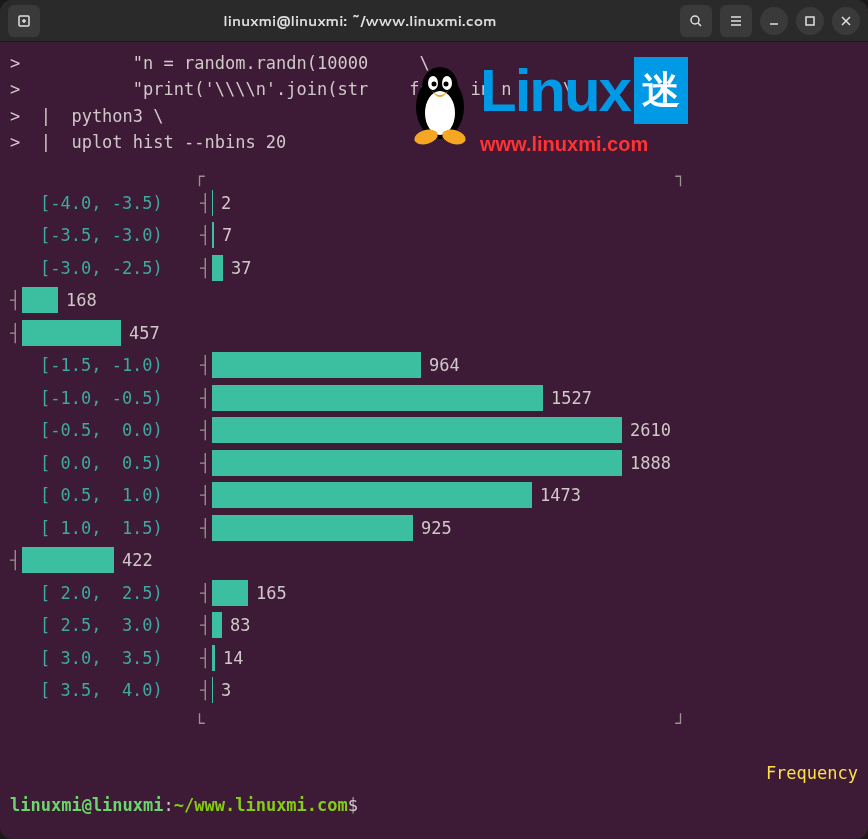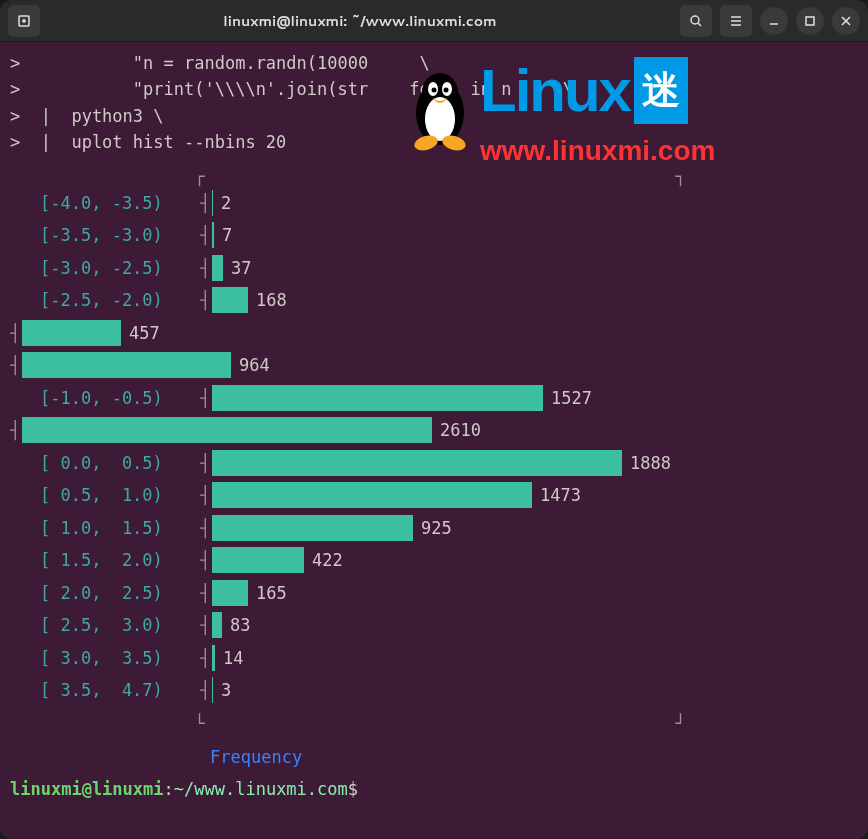--- a/index.html
+++ b/index.html
@@ -100,45 +100,45 @@
     }
     .hist-bar {
       height: 26px;
       background: #3cbfa0;
       margin-right: 8px;
     }
     .hist-value {
       color: #d0c8c8;
     }
     .x-label {
-      color: #3b82f6;
-      text-align: left;
-      margin-top: 8px;
+      color: #fde047;
+      text-align: right;
+      margin-top: 24px;
       padding-left: 200px;
     }
     .prompt-line {
       margin-top: 6px;
       white-space: pre;
     }
     .p-user { color: #6bd66b; font-weight: bold; }
     .p-sep { color: #d0c8c8; }
-    .p-path { color: #86efac; font-weight: normal; }
+    .p-path { color: #84cc16; font-weight: bold; }
     .watermark {
       position: absolute;
       top: 2px;
       left: 400px;
       pointer-events: none;
       z-index: 10;
     }
     .wm-logo { display: flex; align-items: center; }
     .wm-penguin { width: 80px; height: 90px; }
     .wm-text { font-family: Arial, sans-serif; }
     .wm-linux { font-size: 60px; font-weight: 900; color: #0099e5; letter-spacing: -2px; }
     .wm-mi { font-size: 38px; font-weight: 900; color: #ffffff; background: #0099e5; padding: 4px 8px; margin-left: 4px; }
-    .wm-url { font-size: 28px; font-weight: bold; color: #ff3333; margin-top: -8px; }
+    .wm-url { font-size: 20px; font-weight: bold; color: #ff3333; margin-top: -8px; }
   </style>
 </head>
 <body>
 
 <div class="window">
   <div class="titlebar">
     <div class="titlebar-left">
       <div class="titlebar-btn">
         <svg viewBox="0 0 16 16" fill="none" stroke="currentColor" stroke-width="1.5">
           <rect x="3" y="3" width="10" height="10" rx="1"></rect>
@@ -207,33 +207,33 @@
     <div class="cmd-line">&gt;           "print('\\\\n'.join(str    for   in n     \</div>
     <div class="cmd-line">&gt;  |  python3 \</div>
     <div class="cmd-line">&gt;  |  uplot hist --nbins 20</div>
 
     <div class="chart-area">
       <div class="chart-top-border">                  ┌                                              ┐</div>
       <div id="hist-rows">
           <div class="hist-row"><span class="hist-label">[-4.0, -3.5) </span><span class="hist-axis">┤</span><div class="hist-bar" style="width: 1px; background: rgb(60, 191, 160);"></div><span class="hist-value">2</span></div>
           <div class="hist-row"><span class="hist-label">[-3.5, -3.0) </span><span class="hist-axis">┤</span><div class="hist-bar" style="width: 2px; background: rgb(60, 191, 160);"></div><span class="hist-value">7</span></div>
           <div class="hist-row"><span class="hist-label">[-3.0, -2.5) </span><span class="hist-axis">┤</span><div class="hist-bar" style="width: 11px; background: rgb(60, 191, 160);"></div><span class="hist-value">37</span></div>
-          <div class="hist-row"><span class="hist-label">[-2.5, -2.0) </span><span class="hist-axis">┤</span><div class="hist-bar" style="width: 36px; background: rgb(60, 191, 160);"></div><span class="hist-value">168</span></div>
+          <div class="hist-row"><span class="hist-axis">┤</span><div class="hist-bar" style="width: 36px; background: rgb(60, 191, 160);"></div><span class="hist-value">168</span></div>
           <div class="hist-row"><span class="hist-axis">┤</span><div class="hist-bar" style="width: 99px; background: rgb(60, 191, 160);"></div><span class="hist-value">457</span></div>
-          <div class="hist-row"><span class="hist-axis">┤</span><div class="hist-bar" style="width: 209px; background: rgb(60, 191, 160);"></div><span class="hist-value">964</span></div>
+          <div class="hist-row"><span class="hist-label">[-1.5, -1.0) </span><span class="hist-axis">┤</span><div class="hist-bar" style="width: 209px; background: rgb(60, 191, 160);"></div><span class="hist-value">964</span></div>
           <div class="hist-row"><span class="hist-label">[-1.0, -0.5) </span><span class="hist-axis">┤</span><div class="hist-bar" style="width: 331px; background: rgb(60, 191, 160);"></div><span class="hist-value">1527</span></div>
-          <div class="hist-row"><span class="hist-axis">┤</span><div class="hist-bar" style="width: 410px; background: rgb(60, 191, 160);"></div><span class="hist-value">2610</span></div>
+          <div class="hist-row"><span class="hist-label">[-0.5,  0.0) </span><span class="hist-axis">┤</span><div class="hist-bar" style="width: 410px; background: rgb(60, 191, 160);"></div><span class="hist-value">2610</span></div>
           <div class="hist-row"><span class="hist-label">[ 0.0,  0.5) </span><span class="hist-axis">┤</span><div class="hist-bar" style="width: 410px; background: rgb(60, 191, 160);"></div><span class="hist-value">1888</span></div>
           <div class="hist-row"><span class="hist-label">[ 0.5,  1.0) </span><span class="hist-axis">┤</span><div class="hist-bar" style="width: 320px; background: rgb(60, 191, 160);"></div><span class="hist-value">1473</span></div>
           <div class="hist-row"><span class="hist-label">[ 1.0,  1.5) </span><span class="hist-axis">┤</span><div class="hist-bar" style="width: 201px; background: rgb(60, 191, 160);"></div><span class="hist-value">925</span></div>
-          <div class="hist-row"><span class="hist-label">[ 1.5,  2.0) </span><span class="hist-axis">┤</span><div class="hist-bar" style="width: 92px; background: rgb(60, 191, 160);"></div><span class="hist-value">422</span></div>
+          <div class="hist-row"><span class="hist-axis">┤</span><div class="hist-bar" style="width: 92px; background: rgb(60, 191, 160);"></div><span class="hist-value">422</span></div>
           <div class="hist-row"><span class="hist-label">[ 2.0,  2.5) </span><span class="hist-axis">┤</span><div class="hist-bar" style="width: 36px; background: rgb(60, 191, 160);"></div><span class="hist-value">165</span></div>
           <div class="hist-row"><span class="hist-label">[ 2.5,  3.0) </span><span class="hist-axis">┤</span><div class="hist-bar" style="width: 10px; background: rgb(60, 191, 160);"></div><span class="hist-value">83</span></div>
           <div class="hist-row"><span class="hist-label">[ 3.0,  3.5) </span><span class="hist-axis">┤</span><div class="hist-bar" style="width: 3px; background: rgb(60, 191, 160);"></div><span class="hist-value">14</span></div>
-          <div class="hist-row"><span class="hist-label">[ 3.5,  4.7) </span><span class="hist-axis">┤</span><div class="hist-bar" style="width: 1px; background: rgb(60, 191, 160);"></div><span class="hist-value">3</span></div>
+          <div class="hist-row"><span class="hist-label">[ 3.5,  4.0) </span><span class="hist-axis">┤</span><div class="hist-bar" style="width: 1px; background: rgb(60, 191, 160);"></div><span class="hist-value">3</span></div>
         </div>
       <div class="chart-bottom-border">                  └                                              ┘</div>
       <div class="x-label">Frequency</div>
     </div>
 
     <div class="prompt-line"><span class="p-user">linuxmi@linuxmi</span><span class="p-sep">:</span><span class="p-path">~/www.linuxmi.com</span><span class="p-sep">$</span></div>
   </div>
 </div>
 
 </body></html>

